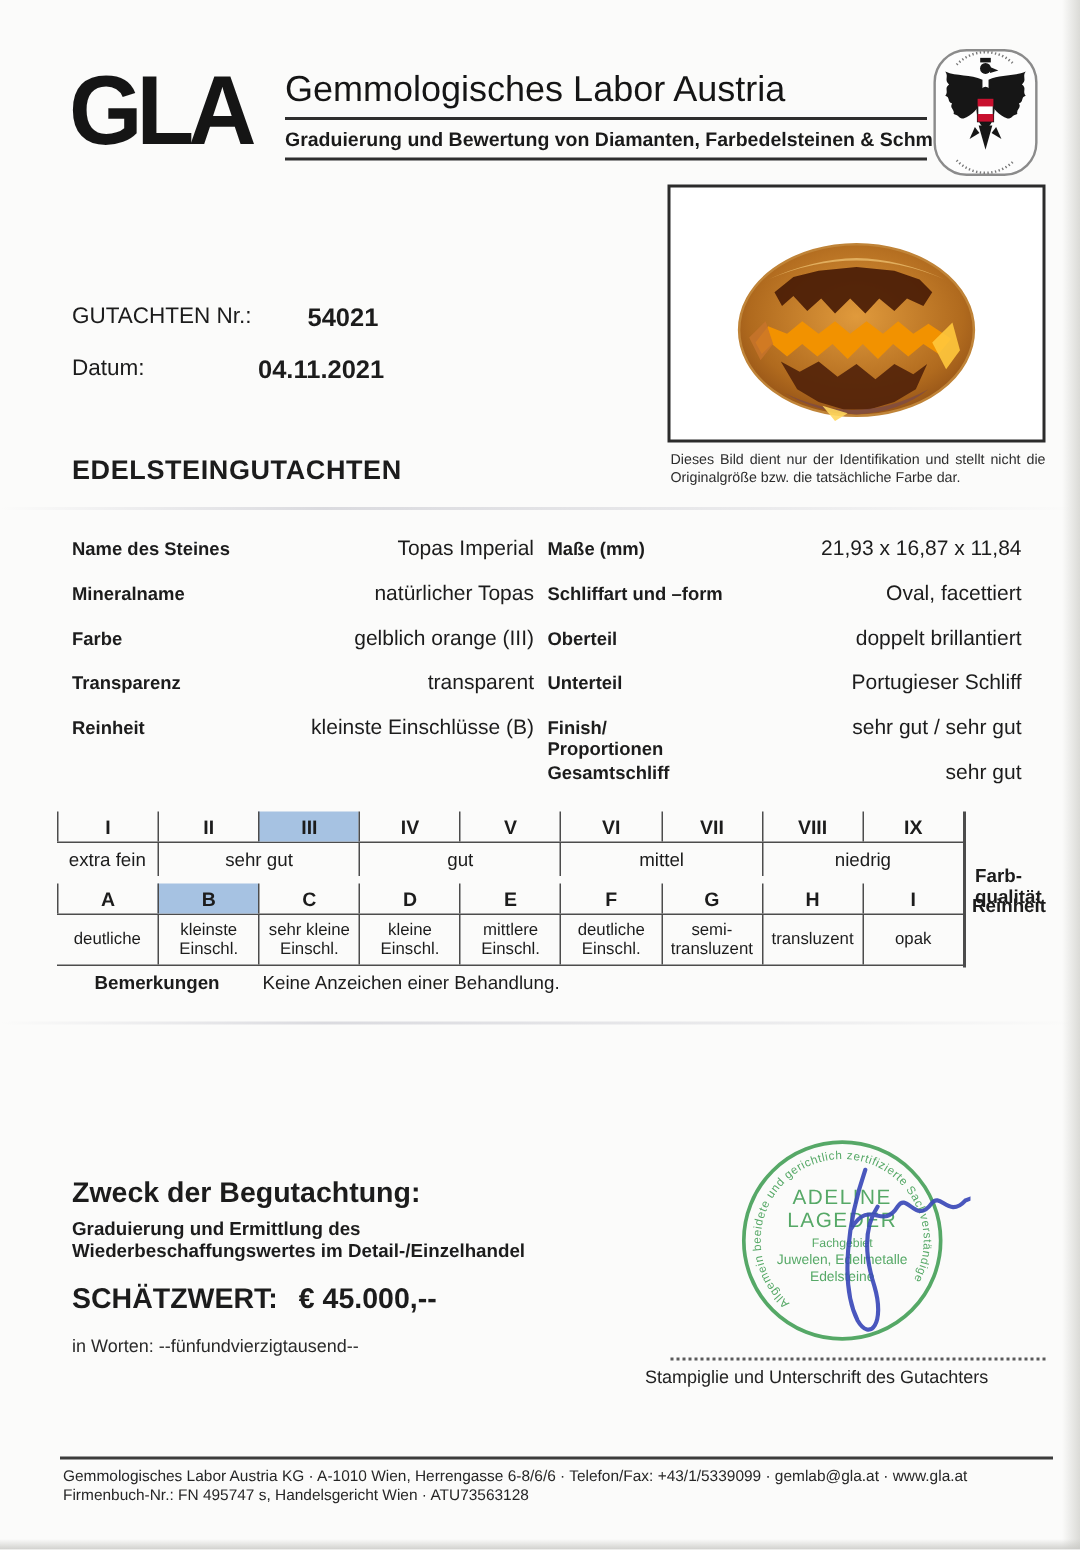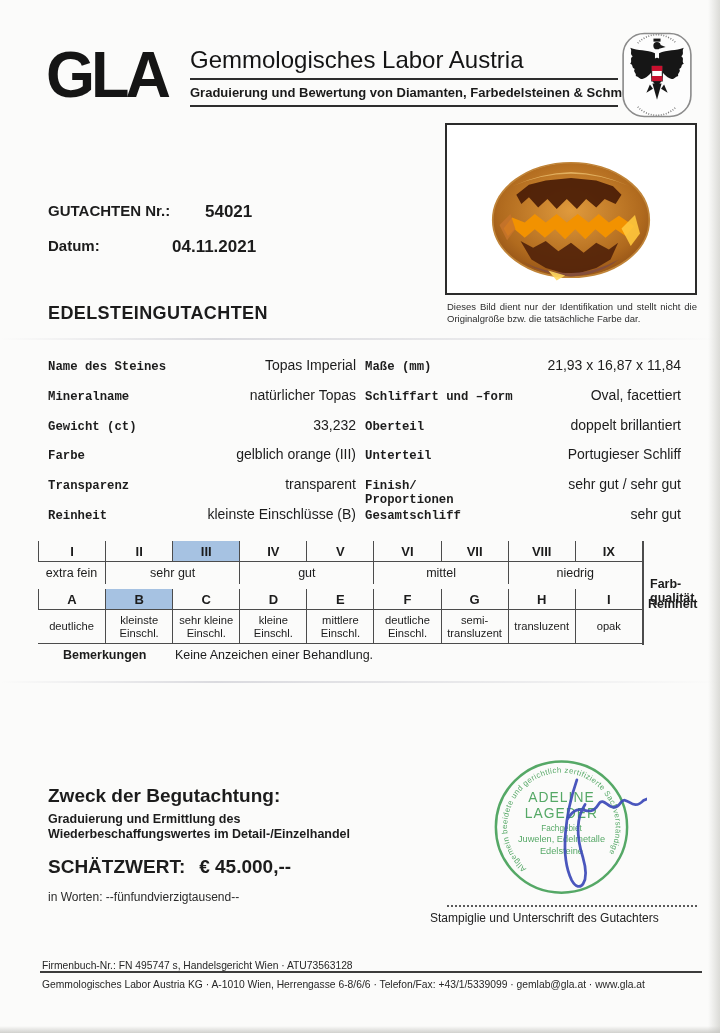--- a/index.html
+++ b/index.html
@@ -11,33 +11,33 @@
   .abs{position:absolute;}
   
   .gla-logo{left:46px;top:38px;font-size:63px;font-weight:bold;letter-spacing:-4px;color:#151515;transform:scaleY(1.04);}
   .title-block{left:190px;top:46px;width:428px;}
   .lab-title{font-size:24px;color:#151515;white-space:nowrap;}
   .rule{height:2px;background:#2e2e2e;margin:4px 0 5px 0;}
   .lab-subtitle{font-size:13px;font-weight:bold;color:#1a1a1a;white-space:nowrap;}
   .rule2{height:2px;background:#2e2e2e;margin:5px 0 0 0;}
   .emblem{left:621px;top:32px;}
   
-  .meta-label{font-size:15px;font-weight:bold;}
+  .meta-label{font-size:15px;font-weight:normal;}
   .meta-value{font-size:17px;font-weight:bold;}
   .doc-title{left:48px;top:303px;font-size:18px;font-weight:bold;letter-spacing:.4px;}
   
   .photo-box{left:445px;top:123px;width:252px;height:172px;border:2px solid #2b2b2b;background:#ffffff;box-sizing:border-box;}
   .photo-box svg{display:block;margin:26px auto 0 auto;}
   .photo-caption{left:447px;top:301px;width:250px;font-size:9.5px;line-height:1.3;color:#2d2d2d;text-align:justify;}
   
   .props{display:grid;grid-auto-rows:29.8px;}
   .props-left{left:48px;top:357px;width:308px;}
   .props-right{left:365px;top:357px;width:316px;}
   .prow{display:flex;justify-content:space-between;align-items:baseline;}
-  .prop-label{font-size:12.3px;font-weight:bold;white-space:pre-line;line-height:1.15;font-family:Liberation Mono, monospace;}
+  .prop-label{font-size:12.3px;font-weight:bold;white-space:pre-line;line-height:1.15;}
   .prop-value{font-size:14px;text-align:right;white-space:nowrap;}
   
   .gtable{left:38px;top:541px;width:604px;}
   .trow{display:flex;box-sizing:border-box;}
   .trow .cell{box-sizing:border-box;width:67.1px;display:flex;align-items:center;justify-content:center;}
   .numerals,.letters{height:21px;border-bottom:1.5px solid #4c4c4c;}
   .numerals .cell,.letters .cell{font-size:13px;font-weight:bold;border-left:1px solid #4c4c4c;}
   .groups{height:22px;margin-bottom:5px;}
   .groups .gcell{box-sizing:border-box;display:flex;align-items:center;justify-content:center;font-size:12.5px;}
   .groups .gcell + .gcell{border-left:1px solid #4c4c4c;}
@@ -60,21 +60,21 @@
   .value-row .amt{margin-left:14px;}
   .words-row{left:48px;top:890px;font-size:12px;color:#2a2a2a;white-space:nowrap;}
   
   .stamp{left:477px;top:745px;}
   .dotted-line{left:447px;top:905px;width:250px;border-top:2px dotted #5a5a5a;}
   .stamp-caption{left:430px;top:911px;width:284px;text-align:left;font-size:12px;color:#222;}
   
   .footer-rule{left:40px;top:971px;width:662px;height:1.5px;background:#3c3c3c;}
   .footer-line{left:42px;font-size:10.3px;color:#262626;white-space:nowrap;}
   .f1{top:979px;}
-  .f2{top:960px;}
+  .f2{top:992px;}
   
   .crease{left:0;width:100%;height:2px;background:linear-gradient(to right,rgba(195,195,202,0),rgba(186,186,196,.5) 30%,rgba(186,186,196,.25) 70%,rgba(195,195,202,0));}
   .crease1{top:338px;}
   .crease2{top:681px;}
   .edge-right{right:0;top:0;width:12px;height:100%;background:linear-gradient(to right,rgba(210,210,206,0),rgba(205,205,200,.7));}
   .edge-bottom{left:0;bottom:0;width:100%;height:7px;background:linear-gradient(to bottom,rgba(210,210,206,0),rgba(198,198,194,.8));}
 </style>
 </head>
 <body>
 
@@ -144,24 +144,20 @@
   <div class="abs props props-left">
     <div class="prow">
         <span class="prop-label">Name des Steines</span>
         <span class="prop-value">Topas Imperial</span>
       </div>
     <div class="prow">
         <span class="prop-label">Mineralname</span>
         <span class="prop-value">natürlicher Topas</span>
       </div>
     <div class="prow">
-        <span class="prop-label">Gewicht (ct)</span>
-        <span class="prop-value">33,232</span>
-      </div>
-    <div class="prow">
         <span class="prop-label">Farbe</span>
         <span class="prop-value">gelblich orange (III)</span>
       </div>
     <div class="prow">
         <span class="prop-label">Transparenz</span>
         <span class="prop-value">transparent</span>
       </div>
     <div class="prow">
         <span class="prop-label">Reinheit</span>
         <span class="prop-value">kleinste Einschlüsse (B)</span>

